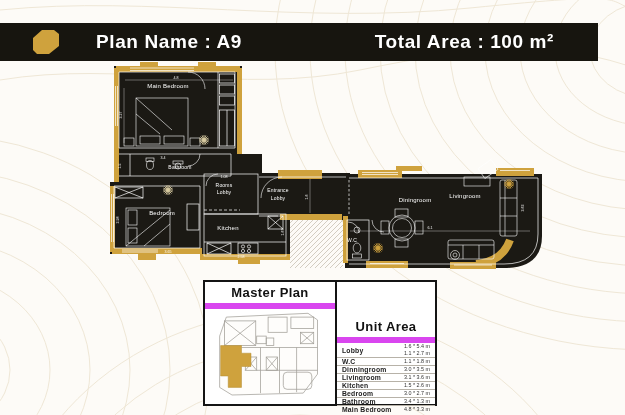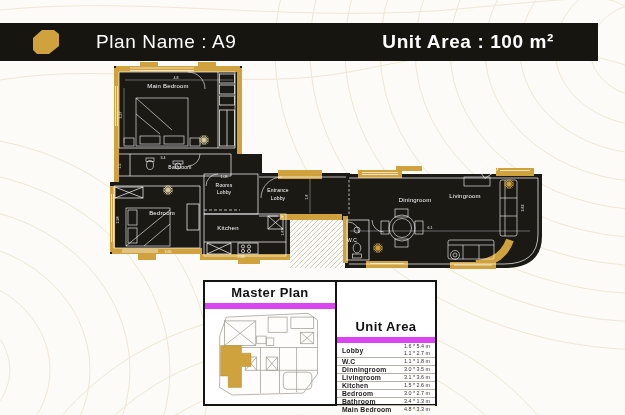--- a/index.html
+++ b/index.html
@@ -4,21 +4,21 @@
 <style>
   html,body{margin:0;padding:0;background:#fdfbf7;}
   .stage{position:relative;width:625px;height:415px;overflow:hidden;background:#fdfbf7;
          font-family:"Liberation Sans",sans-serif;}
   .abs{position:absolute;}
   .bg{left:0;top:0;}
   
   .header{position:absolute;left:0;top:23px;width:598px;height:38px;background:#17150f;
           display:flex;align-items:center;}
   .logo{margin-left:33px;flex:0 0 auto;}
-  .hname{color:#fff;font-weight:normal;font-size:19px;letter-spacing:.6px;margin-left:37px;}
+  .hname{color:#fff;font-weight:bold;font-size:19px;letter-spacing:.6px;margin-left:37px;}
   .harea{color:#fff;font-weight:bold;font-size:19px;letter-spacing:.6px;margin-left:auto;margin-right:44px;}
   
   .plan{left:100px;top:58px;}
   .plan text{font-family:"Liberation Sans",sans-serif;fill:#fff;}
   .rlabel{font-size:6px;letter-spacing:.2px;}
   .rlabel2{font-size:5px;letter-spacing:.2px;}
   .dim{font-size:3.6px;opacity:.95;}
   
   .tbl{position:absolute;left:203px;top:280px;width:234px;height:126px;background:#fff;
        border:2px solid #141414;display:flex;box-sizing:border-box;}
@@ -63,21 +63,21 @@
       <path d="M0,80 C120,60 240,95 360,70 S560,40 640,70"></path>
       <path d="M0,10 C150,-5 300,25 470,8 S600,0 640,12"></path>
     </g>
   </svg>
 
   <div class="header">
     <svg class="logo" width="26" height="24" viewBox="0 0 26 24">
       <polygon points="9,0 21,0 26,4 26,16 16,24 4,24 0,20 0,8" fill="#cfa23d"></polygon>
     </svg>
     <div class="hname">Plan Name : A9</div>
-    <div class="harea">Unit Area : 100 m²</div>
+    <div class="harea">Total Area : 100 m²</div>
   </div>
 
   <svg class="abs plan" width="450" height="220" viewBox="0 0 450 220">
     <defs>
       <pattern id="hatch" width="5" height="5" patternUnits="userSpaceOnUse">
         <path d="M0,5 L5,0" stroke="#c8c2b4" stroke-width="0.8"></path>
       </pattern>
       <g id="plant">
         <path d="M0,-5 L0,5 M-5,0 L5,0 M-3.5,-3.5 L3.5,3.5 M-3.5,3.5 L3.5,-3.5 M-4.6,-1.9 L4.6,1.9 M-1.9,-4.6 L1.9,4.6 M-4.6,1.9 L4.6,-1.9 M-1.9,4.6 L1.9,-4.6" stroke-width="0.9" fill="none"></path>
         <circle r="1.3"></circle>

